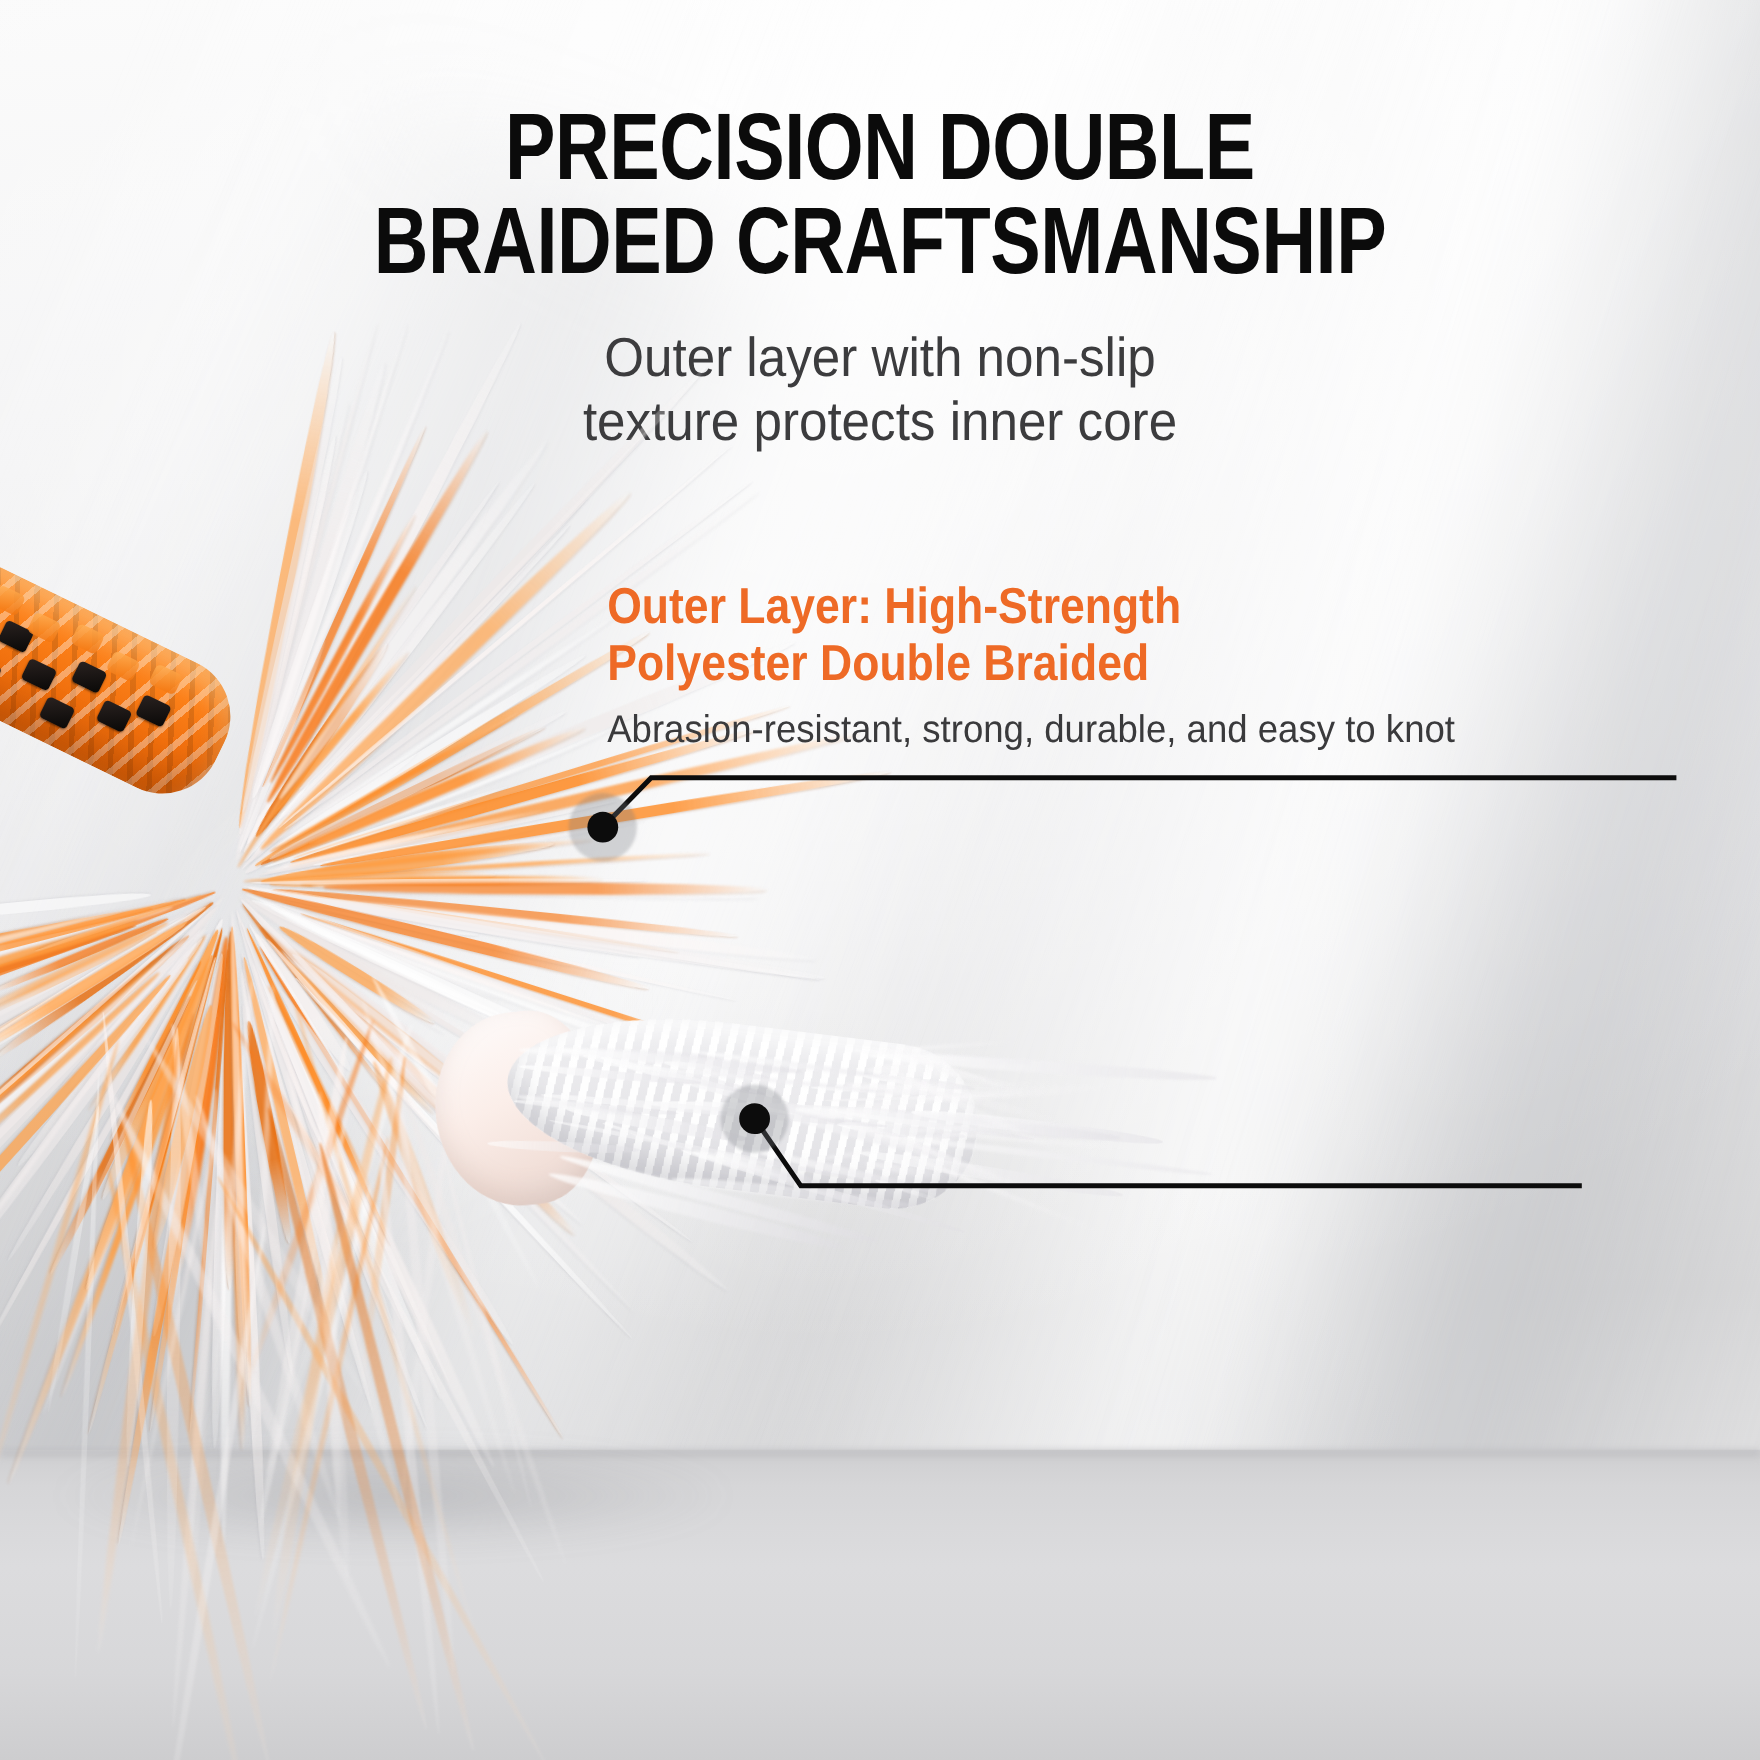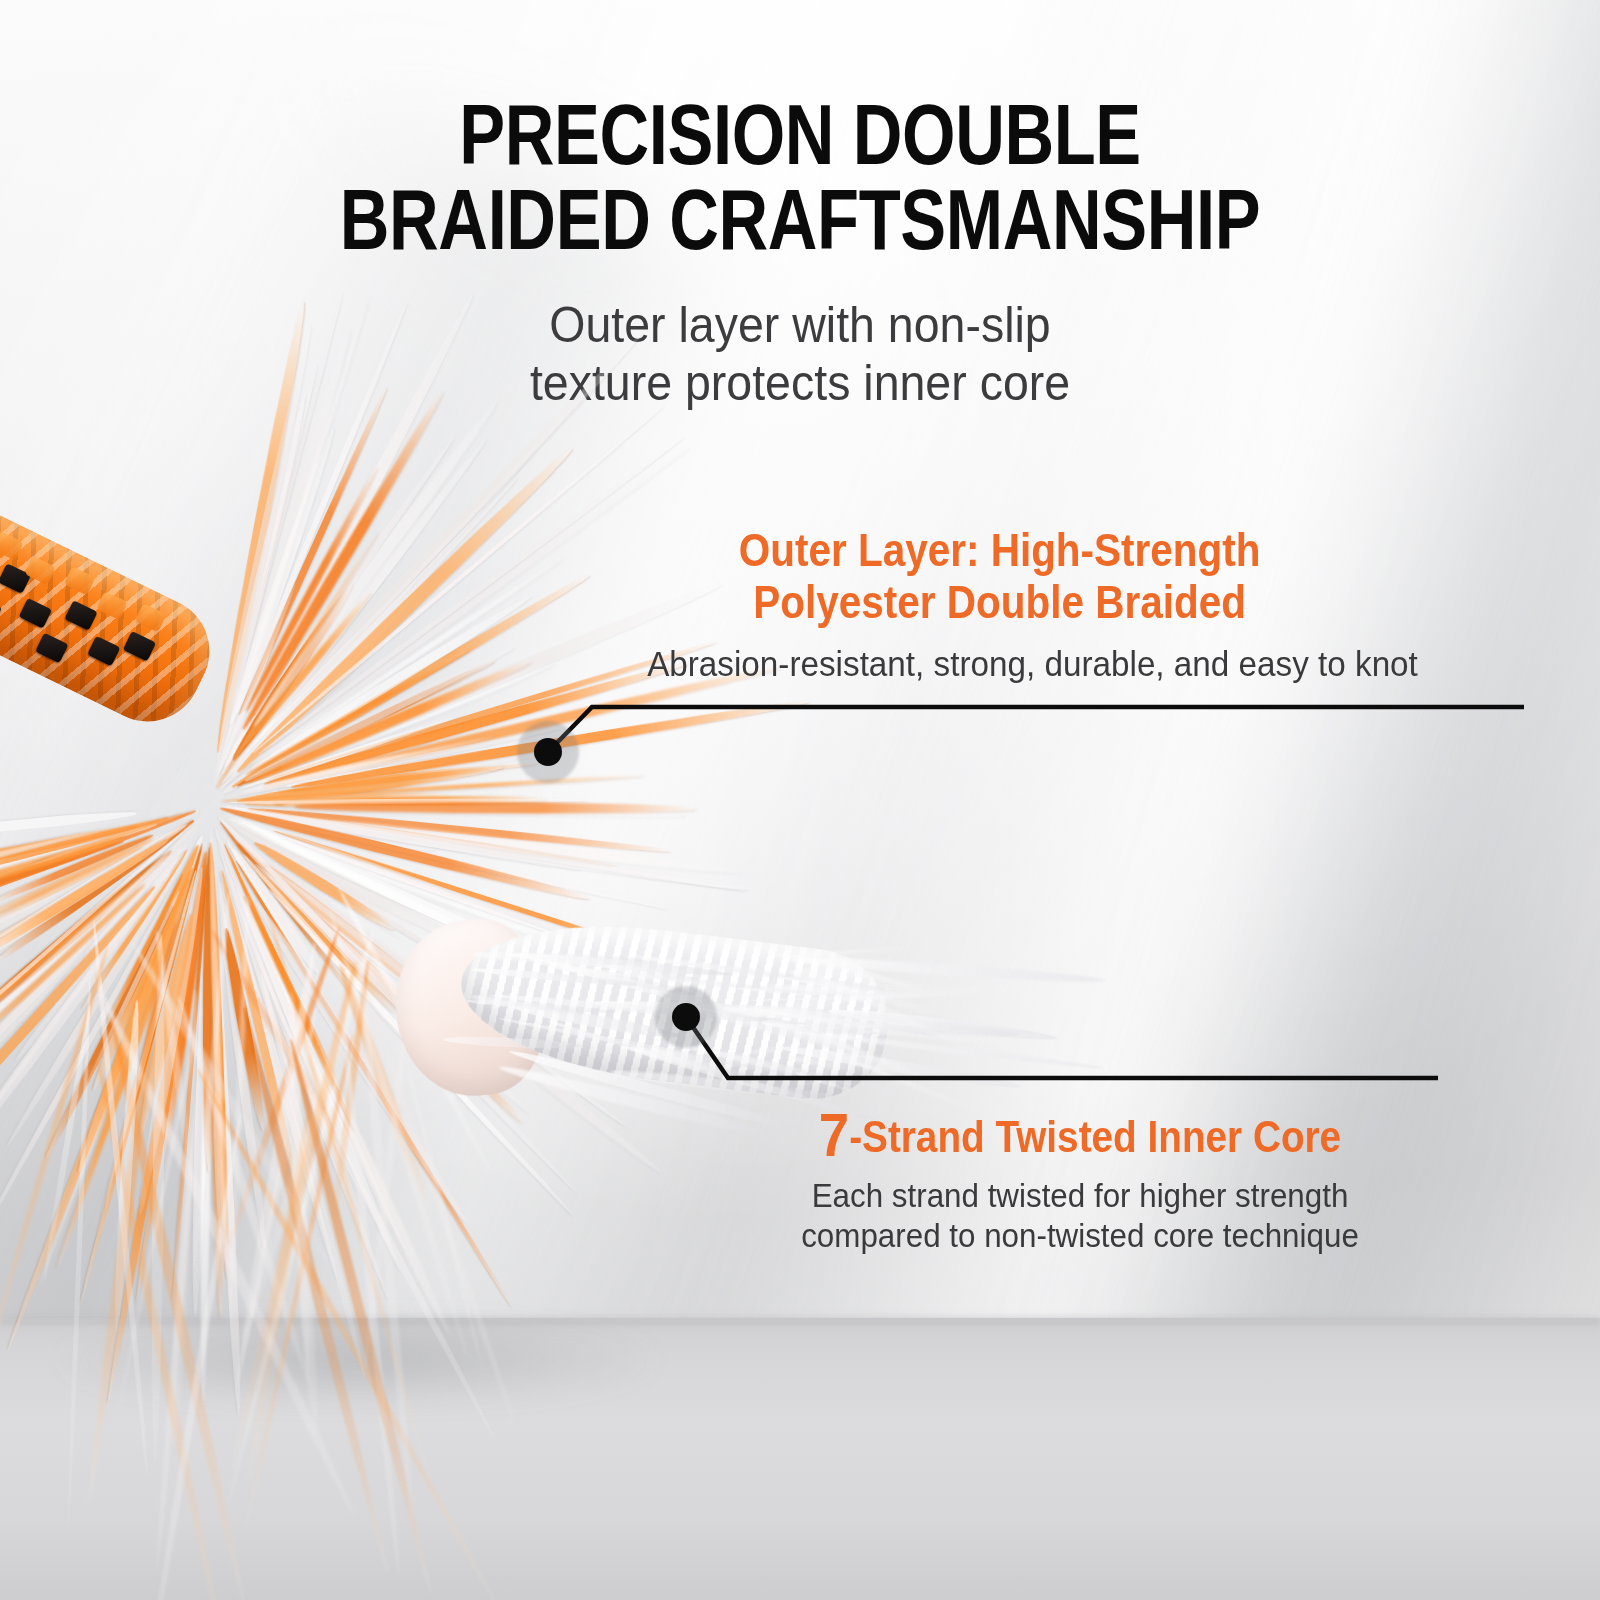--- a/index.html
+++ b/index.html
@@ -140,21 +140,21 @@
     transform:scaleX(0.88);
     white-space:pre-line;
   }
   .co-body{
     color:#3a3a3c;
     transform:scaleX(0.95);
     white-space:pre-line;
   }
 
   
-  #callout-outer-layer{ left:586px; top:524px; width:940px;text-align:center; }
+  #callout-outer-layer{ left:552px; top:524px; width:940px; }
   #callout-outer-layer .co-title{ font-size:46px; line-height:1.14; transform-origin:0 0; }
   #callout-outer-layer .co-body{ font-size:35px; line-height:1.2; margin-top:14px; transform-origin:0 0; }
 
   
   #callout-inner-core{ left:720px; top:1104px; width:720px; text-align:center; }
   #callout-inner-core .co-title{ font-size:44px; line-height:1.1; transform-origin:50% 0; }
   #callout-inner-core .co-title .big7{ font-size:62px; line-height:1; vertical-align:-4px; }
   #callout-inner-core .co-body{ font-size:33px; line-height:1.2; margin-top:10px; transform-origin:50% 0; }
 </style>
 </head>
@@ -512,19 +512,14 @@
   <div class="dot" style="left:534px; top:738px;"></div>
   <div class="dot-halo" style="left:655px; top:986px;"></div>
   <div class="dot" style="left:672px; top:1003px;"></div>
 
   <div class="callout" id="callout-outer-layer">
     <div class="co-title">Outer Layer: High-Strength
 Polyester Double Braided</div>
     <div class="co-body">Abrasion-resistant, strong, durable, and easy to knot</div>
   </div>
 
-  <div class="callout" id="callout-inner-core">
-    <div class="co-title"><span class="big7">7</span><span>-Strand Twisted Inner Core</span></div>
-    <div class="co-body">Each strand twisted for higher strength
-compared to non-twisted core technique</div>
-  </div>
 
 </div>
 
 </body></html>

